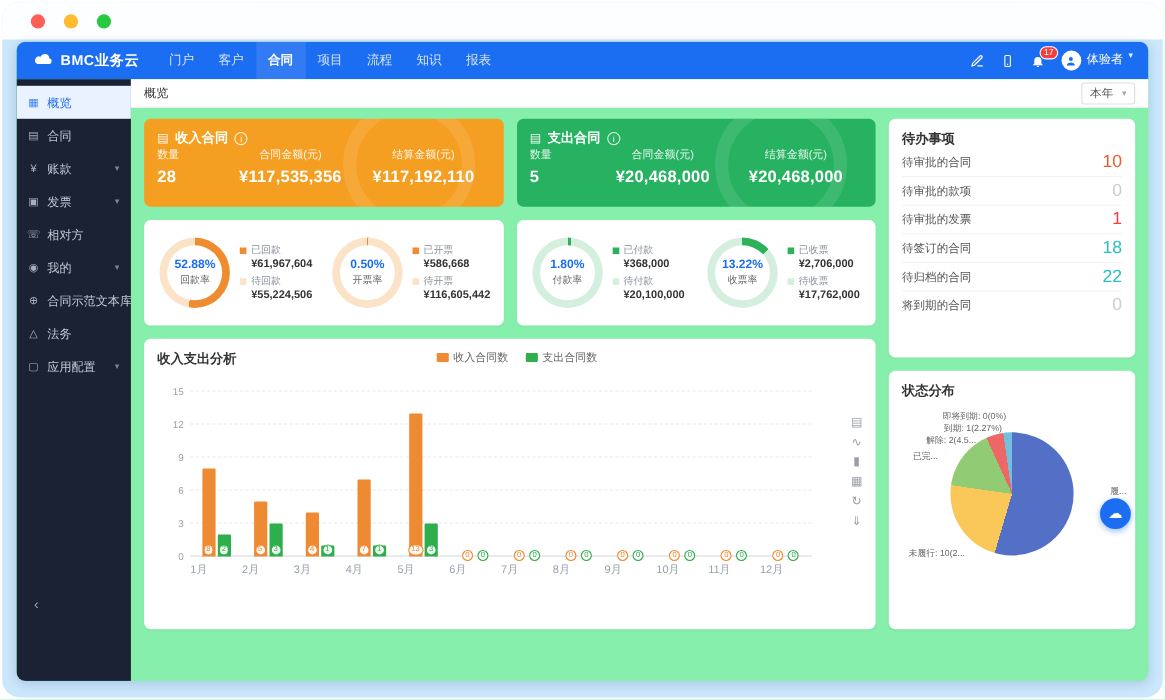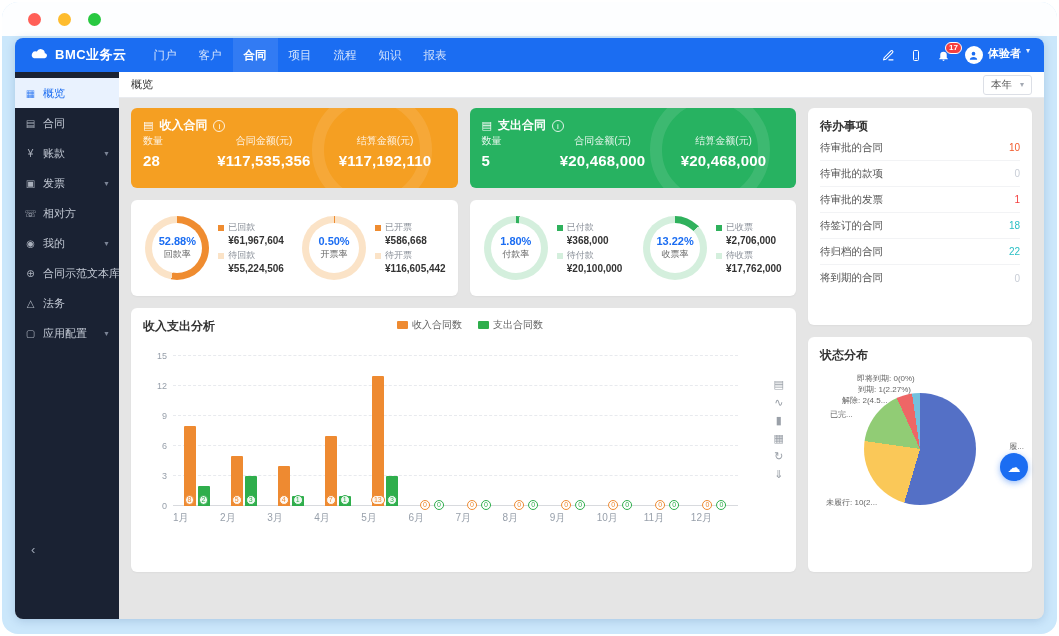--- a/index.html
+++ b/index.html
@@ -9,32 +9,32 @@
     background:#ffffff;
     font-family:"Liberation Sans","DejaVu Sans",sans-serif;
   }
   .frame { position:absolute; inset:2px; background:#cbe7fb; border-radius:16px; }
   .titlebar { height:34px; display:flex; align-items:center; gap:17px; padding-left:26px;
     background:#fdfeff; border-radius:16px 16px 0 0; }
   .tl { width:13px; height:13px; border-radius:50%; cursor:pointer; }
   .tl.red{background:#ff5f57;} .tl.yellow{background:#febc2e;} .tl.green{background:#28c840;}
 
   .app { position:absolute; top:36px; left:13px; right:13px; bottom:15px; border-radius:8px;
-    overflow:hidden; display:flex; flex-direction:column; background:#e5e5e5;
+    overflow:hidden; display:flex; flex-direction:column; background:#86efac;
     box-shadow:0 2px 10px rgba(20,60,120,.18); }
 
   
   .navbar { height:34px; background:#1b6df2; display:flex; align-items:center; color:#fff;
     padding:0 14px; flex:none; }
   .logo { display:flex; align-items:center; gap:6px; }
   .logo-text { font-size:13px; font-weight:bold; letter-spacing:.5px; }
   .nav-menu { display:flex; margin-left:16px; }
   .nav-item { font-size:11.5px; padding:0 11px; line-height:34px; color:rgba(255,255,255,.82); cursor:pointer; white-space:nowrap; }
   .nav-item.active { color:#fff; font-weight:bold; background:rgba(255,255,255,.10); }
-  .nav-right { margin-left:auto; display:flex; align-items:center; gap:15px;font-weight:bold; }
+  .nav-right { margin-left:auto; display:flex; align-items:center; gap:15px; }
   .nav-ic { display:flex; align-items:center; cursor:pointer; }
   .bell-wrap { position:relative; }
   .badge { position:absolute; top:-7px; left:8px; background:#f53f3f; color:#fff; font-size:8px;
     padding:0 3px; min-width:8px; text-align:center; border-radius:7px; line-height:10px; border:1px solid #fff; }
   .user { display:flex; align-items:flex-start; gap:5px; font-size:11px; cursor:pointer; }
   .avatar { width:18px; height:18px; border-radius:50%; background:#fff; display:flex; align-items:center; justify-content:center; }
   .caret { font-size:8px; opacity:.9; }
 
   
   .appbody { flex:1; display:flex; min-height:0; }
@@ -85,21 +85,21 @@
   .leg-name { display:flex; align-items:center; gap:4px; margin-top:2px; }
   .leg-bullet { width:6px; height:6px; flex:none; }
   .leg-val { font-size:10px; font-weight:bold; color:#333; margin:1px 0 3px 10px; white-space:nowrap; }
 
   
   .todo-card { padding:10px 12px; height:217px; flex:none; }
   .card-title { font-size:12px; font-weight:bold; color:#333; }
   .todo-row { display:flex; justify-content:space-between; align-items:center; height:26px;
     border-bottom:1px solid #f2f3f5; font-size:10.5px; color:#555; cursor:pointer; }
   .todo-row:last-child { border-bottom:none; }
-  .todo-count { font-size:10px; }
+  .todo-count { font-size:16px; }
 
   
   .chart-card { height:264px; padding:10px 12px; position:relative; }
   .legend-row { position:absolute; top:10px; left:13px; right:0; display:flex; justify-content:center;
     gap:16px; font-size:10px; color:#666;text-align:right; }
   .legend-item { display:flex; align-items:center; gap:4px; cursor:pointer; }
   .legend-swatch { width:11px; height:8px; border-radius:1px; }
   .chart-plot { position:absolute; left:42px; right:58px; top:48px; height:168px; }
   .gridline { position:absolute; left:0; right:0; border-top:1px dashed #e8eaee; }
   .gridline.base { border-top:1px solid #d8dade; }

